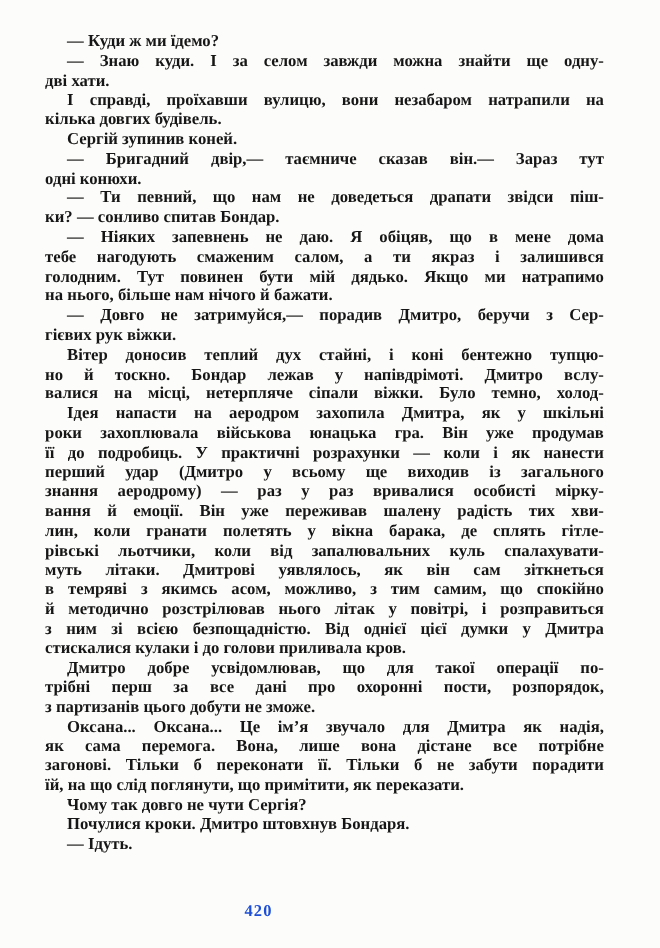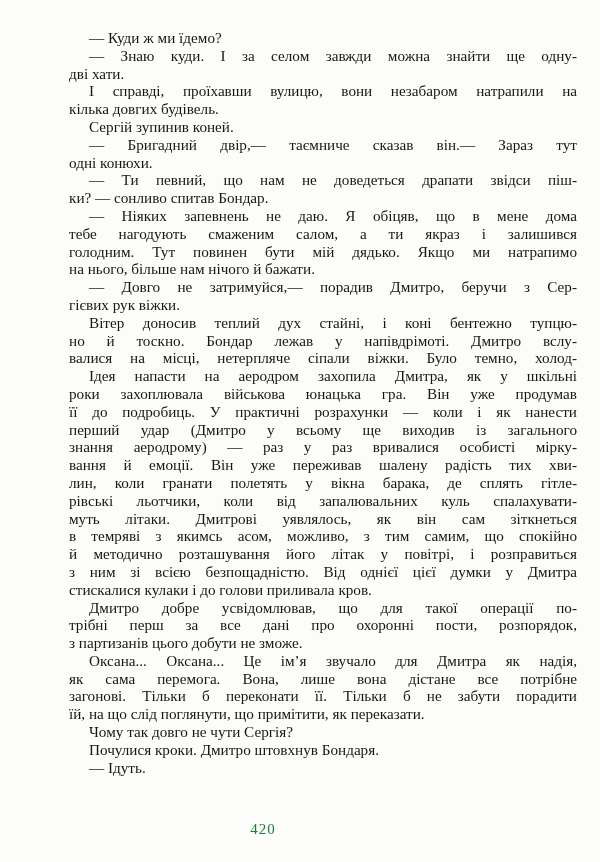--- a/index.html
+++ b/index.html
@@ -12,22 +12,21 @@
     background: #fcfcfa;
     overflow: hidden;
   }
   .page {
     position: relative;
     width: 536px;
     height: 862px;
     background: #fcfcfa;
     color: #161616;
     font-family: "Liberation Serif", "DejaVu Serif", serif;
-    font-weight: 400;
-    margin-left: 28px;
+    font-weight: 700;
   }
   .text-block {
     position: absolute;
     left: 41px;
     top: 29px;
     width: 508px;
   }
   .line {
     height: 17.8px;
     line-height: 17.8px;
@@ -46,21 +45,21 @@
   }
   .page-number {
     position: absolute;
     top: 820px;
     left: 0;
     width: 470px; 
     text-align: center;
     font-size: 15px;
     line-height: 18px;
     letter-spacing: 1px;
-    color: #15803d;
+    color: #1d4ed8;
   }
 </style>
 </head>
 <body>
 
 <div class="page">
   <div class="text-block" id="text-block">
       <div class="line indent">— Куди ж ми їдемо?</div>
       <div class="line indent just">— Знаю куди. І за селом завжди можна знайти ще одну-</div>
       <div class="line">дві хати.</div>
@@ -83,21 +82,21 @@
       <div class="line indent just">Ідея напасти на аеродром захопила Дмитра, як у шкільні</div>
       <div class="line just">роки захоплювала військова юнацька гра. Він уже продумав</div>
       <div class="line just">її до подробиць. У практичні розрахунки — коли і як нанести</div>
       <div class="line just">перший удар (Дмитро у всьому ще виходив із загального</div>
       <div class="line just">знання аеродрому) — раз у раз вривалися особисті мірку-</div>
       <div class="line just">вання й емоції. Він уже переживав шалену радість тих хви-</div>
       <div class="line just">лин, коли гранати полетять у вікна барака, де сплять гітле-</div>
       <div class="line just">рівські льотчики, коли від запалювальних куль спалахувати-</div>
       <div class="line just">муть літаки. Дмитрові уявлялось, як він сам зіткнеться</div>
       <div class="line just">в темряві з якимсь асом, можливо, з тим самим, що спокійно</div>
-      <div class="line just">й методично розташування його літак у повітрі, і розправиться</div>
+      <div class="line just">й методично розстрілював нього літак у повітрі, і розправиться</div>
       <div class="line just">з ним зі всією безпощадністю. Від однієї цієї думки у Дмитра</div>
       <div class="line">стискалися кулаки і до голови приливала кров.</div>
       <div class="line indent just">Дмитро добре усвідомлював, що для такої операції по-</div>
       <div class="line just">трібні перш за все дані про охоронні пости, розпорядок,</div>
       <div class="line">з партизанів цього добути не зможе.</div>
       <div class="line indent just">Оксана... Оксана... Це ім’я звучало для Дмитра як надія,</div>
       <div class="line just">як сама перемога. Вона, лише вона дістане все потрібне</div>
       <div class="line just">загонові. Тільки б переконати її. Тільки б не забути порадити</div>
       <div class="line">їй, на що слід поглянути, що примітити, як переказати.</div>
       <div class="line indent">Чому так довго не чути Сергія?</div>

